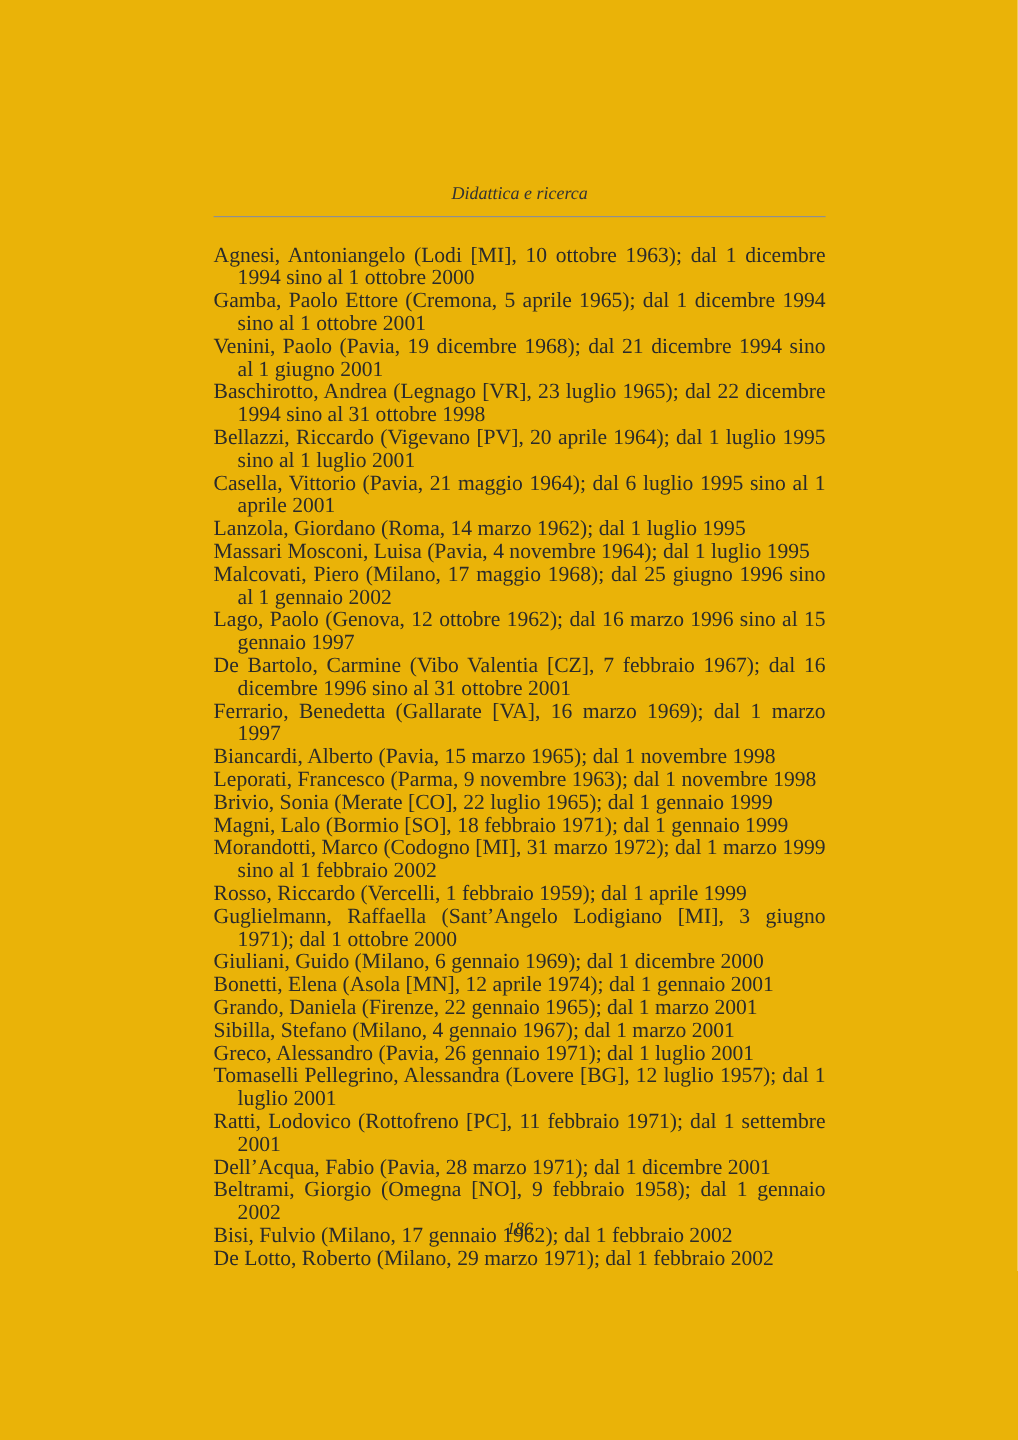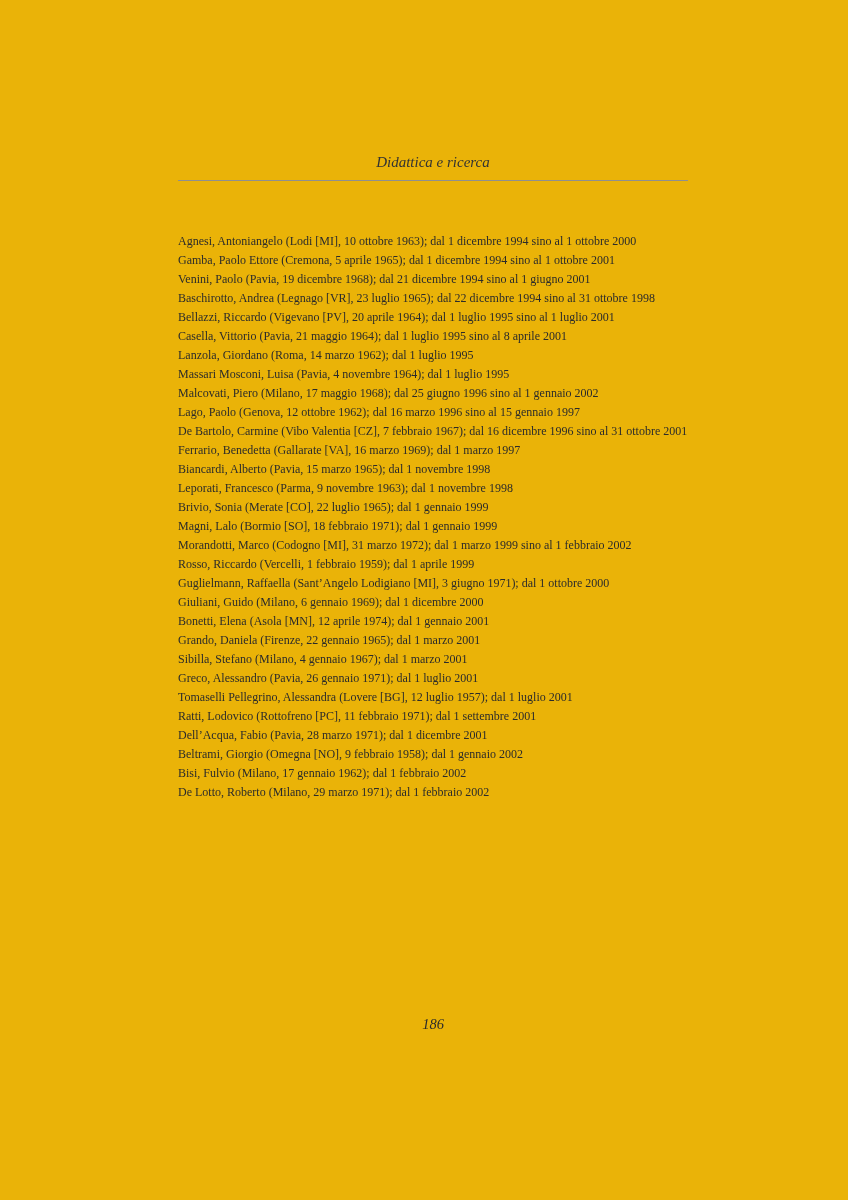--- a/index.html
+++ b/index.html
@@ -32,22 +32,22 @@
     line-height: 20px;
     color: #333333;
   }
   .rule {
     border: none;
     border-top: 1px solid #8f8f8f;
     margin: 8px 0 0 0;
     height: 0;
   }
   .entries {
-    margin-top: 51px;
-    font-size: 12px;
+    margin-top: 22px;
+    font-size: 18px;
     line-height: 19px;
     text-align: justify;
   }
   .entries p {
     margin: 0;
     padding-left: 20px;
     text-indent: -20px;
   }
   .page-number {
     position: absolute;
@@ -66,21 +66,21 @@
 <div class="page">
   <div class="text-block">
     <h1 class="running-head">Didattica e ricerca</h1>
     <hr class="rule">
     <div class="entries">
       <p>Agnesi, Antoniangelo (Lodi [MI], 10 ottobre 1963); dal 1 dicembre 1994 sino al 1 ottobre 2000</p>
       <p>Gamba, Paolo Ettore (Cremona, 5 aprile 1965); dal 1 dicembre 1994 sino al 1 ottobre 2001</p>
       <p>Venini, Paolo (Pavia, 19 dicembre 1968); dal 21 dicembre 1994 sino al 1 giugno 2001</p>
       <p>Baschirotto, Andrea (Legnago [VR], 23 luglio 1965); dal 22 dicembre 1994 sino al 31 ottobre 1998</p>
       <p>Bellazzi, Riccardo (Vigevano [PV], 20 aprile 1964); dal 1 luglio 1995 sino al 1 luglio 2001</p>
-      <p>Casella, Vittorio (Pavia, 21 maggio 1964); dal 1 luglio 1995 sino al 8 aprile 2001</p>
+      <p>Casella, Vittorio (Pavia, 21 maggio 1964); dal 6 luglio 1995 sino al 1 aprile 2001</p>
       <p>Lanzola, Giordano (Roma, 14 marzo 1962); dal 1 luglio 1995</p>
       <p>Massari Mosconi, Luisa (Pavia, 4 novembre 1964); dal 1 luglio 1995</p>
       <p>Malcovati, Piero (Milano, 17 maggio 1968); dal 25 giugno 1996 sino al 1 gennaio 2002</p>
       <p>Lago, Paolo (Genova, 12 ottobre 1962); dal 16 marzo 1996 sino al 15 gennaio 1997</p>
       <p>De Bartolo, Carmine (Vibo Valentia [CZ], 7 febbraio 1967); dal 16 dicembre 1996 sino al 31 ottobre 2001</p>
       <p>Ferrario, Benedetta (Gallarate [VA], 16 marzo 1969); dal 1 marzo 1997</p>
       <p>Biancardi, Alberto (Pavia, 15 marzo 1965); dal 1 novembre 1998</p>
       <p>Leporati, Francesco (Parma, 9 novembre 1963); dal 1 novembre 1998</p>
       <p>Brivio, Sonia (Merate [CO], 22 luglio 1965); dal 1 gennaio 1999</p>
       <p>Magni, Lalo (Bormio [SO], 18 febbraio 1971); dal 1 gennaio 1999</p>

